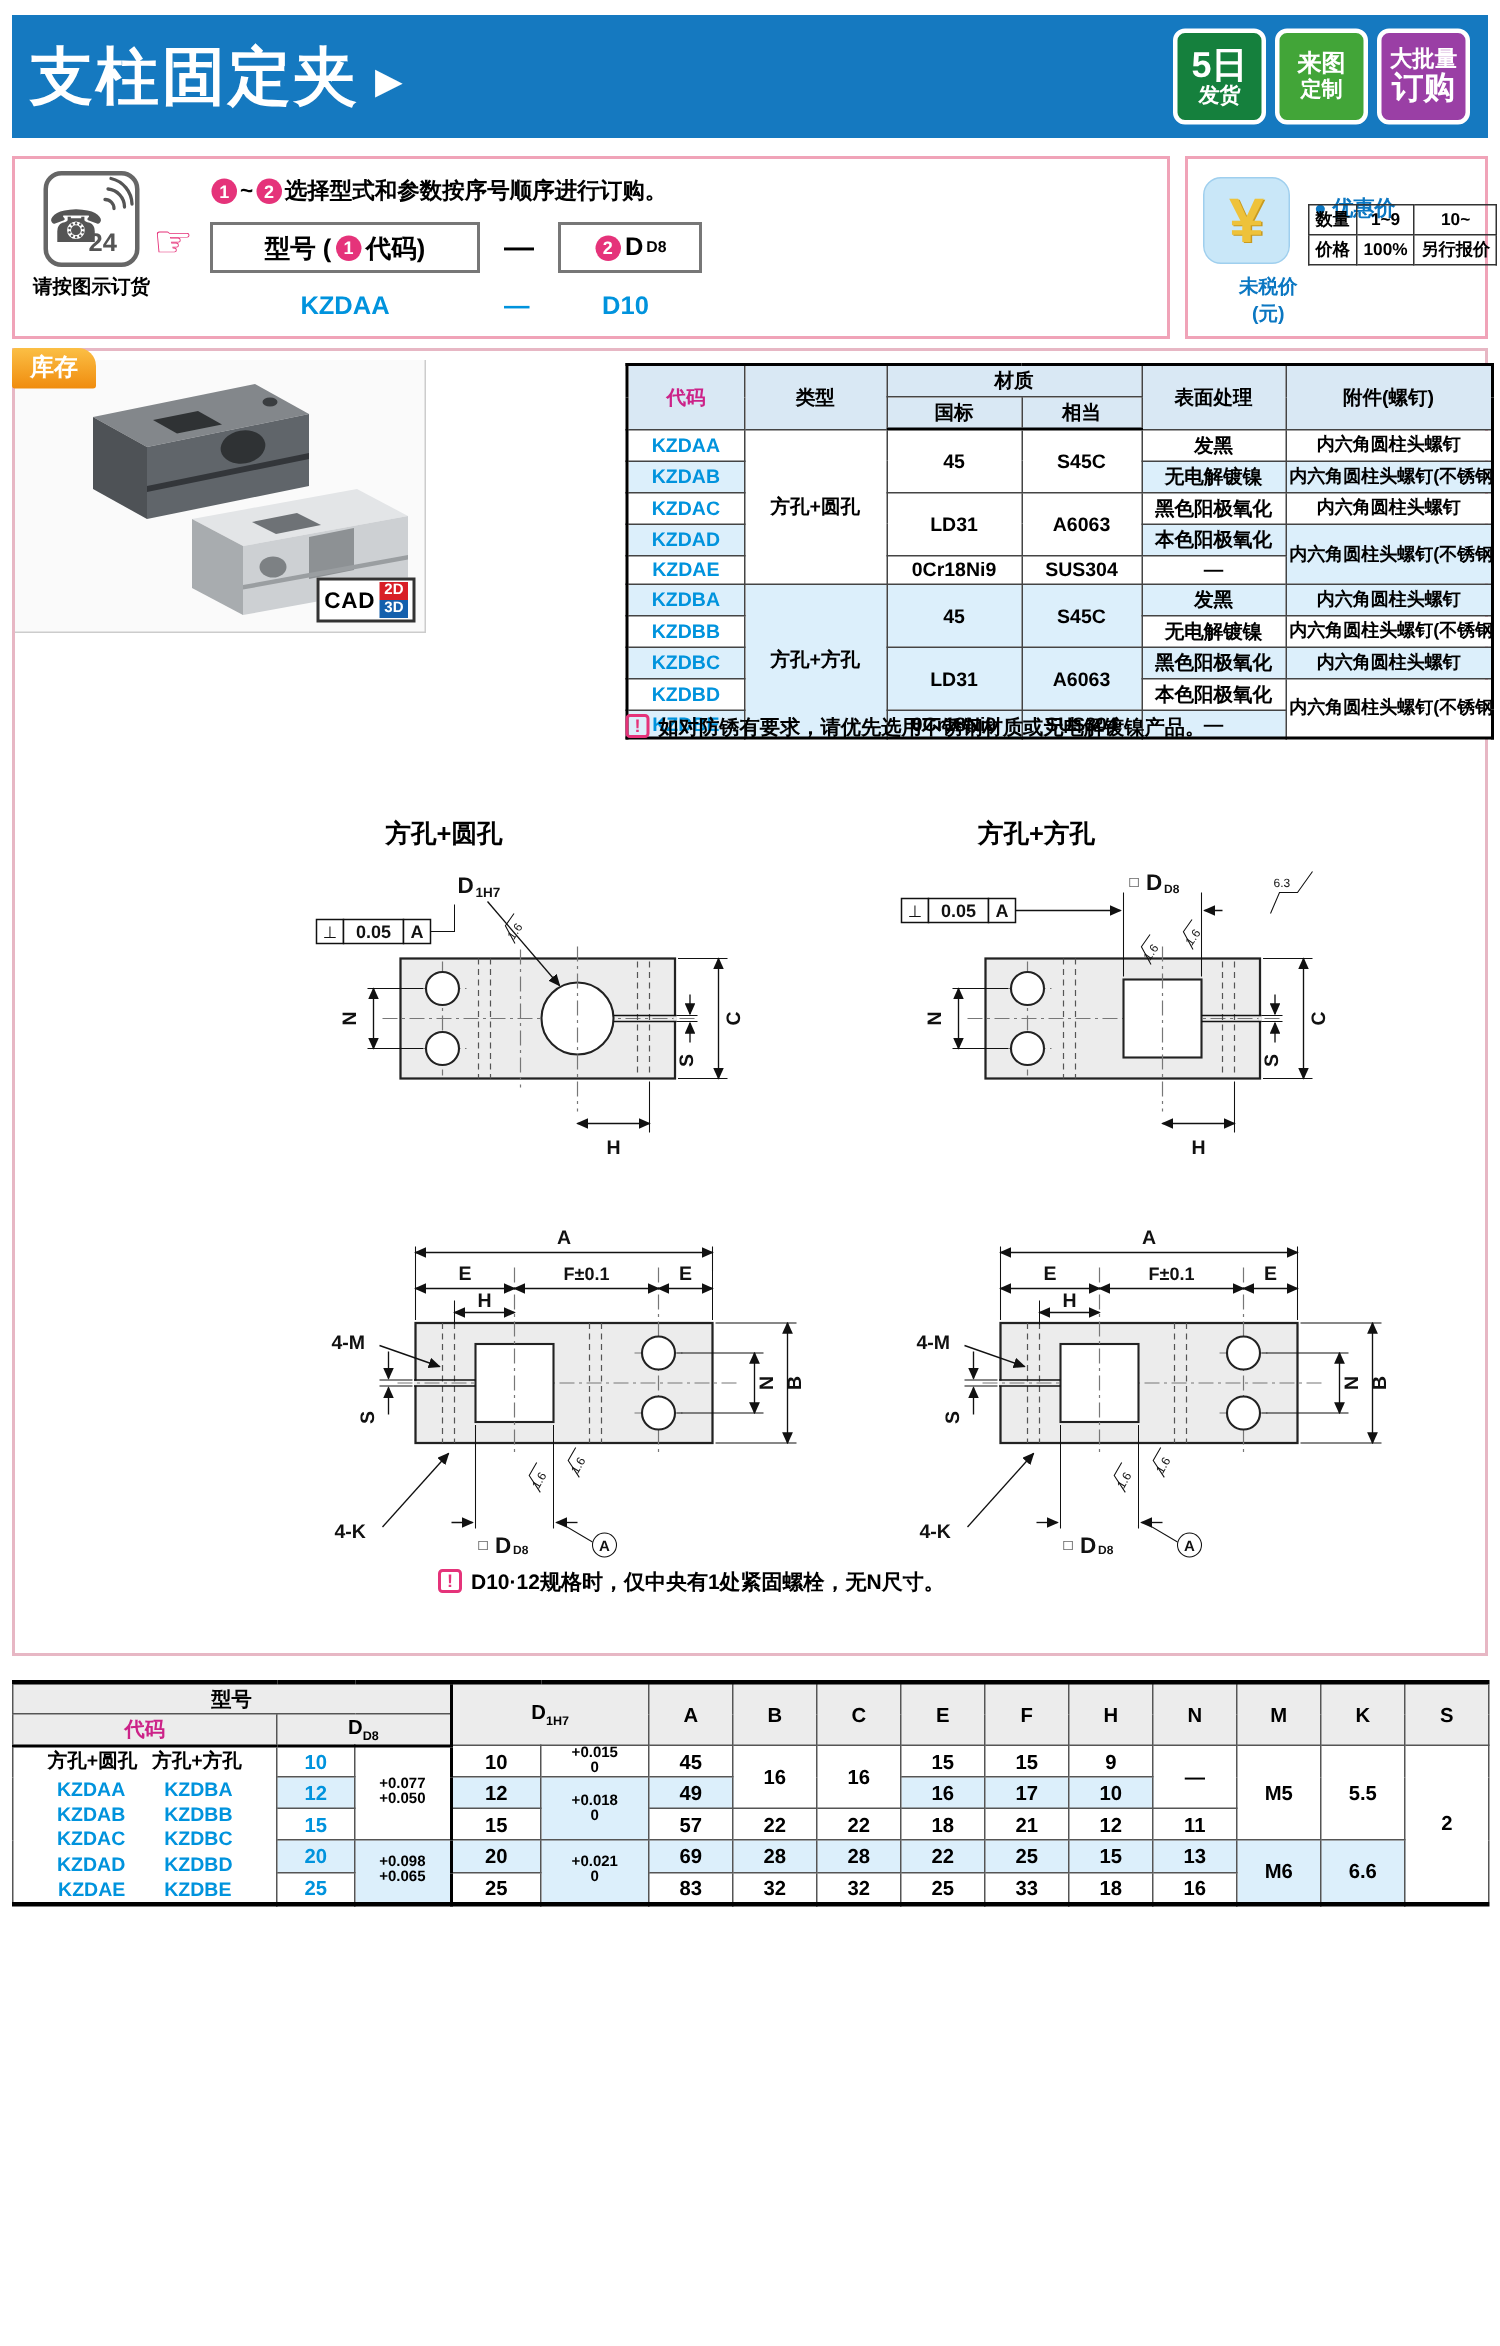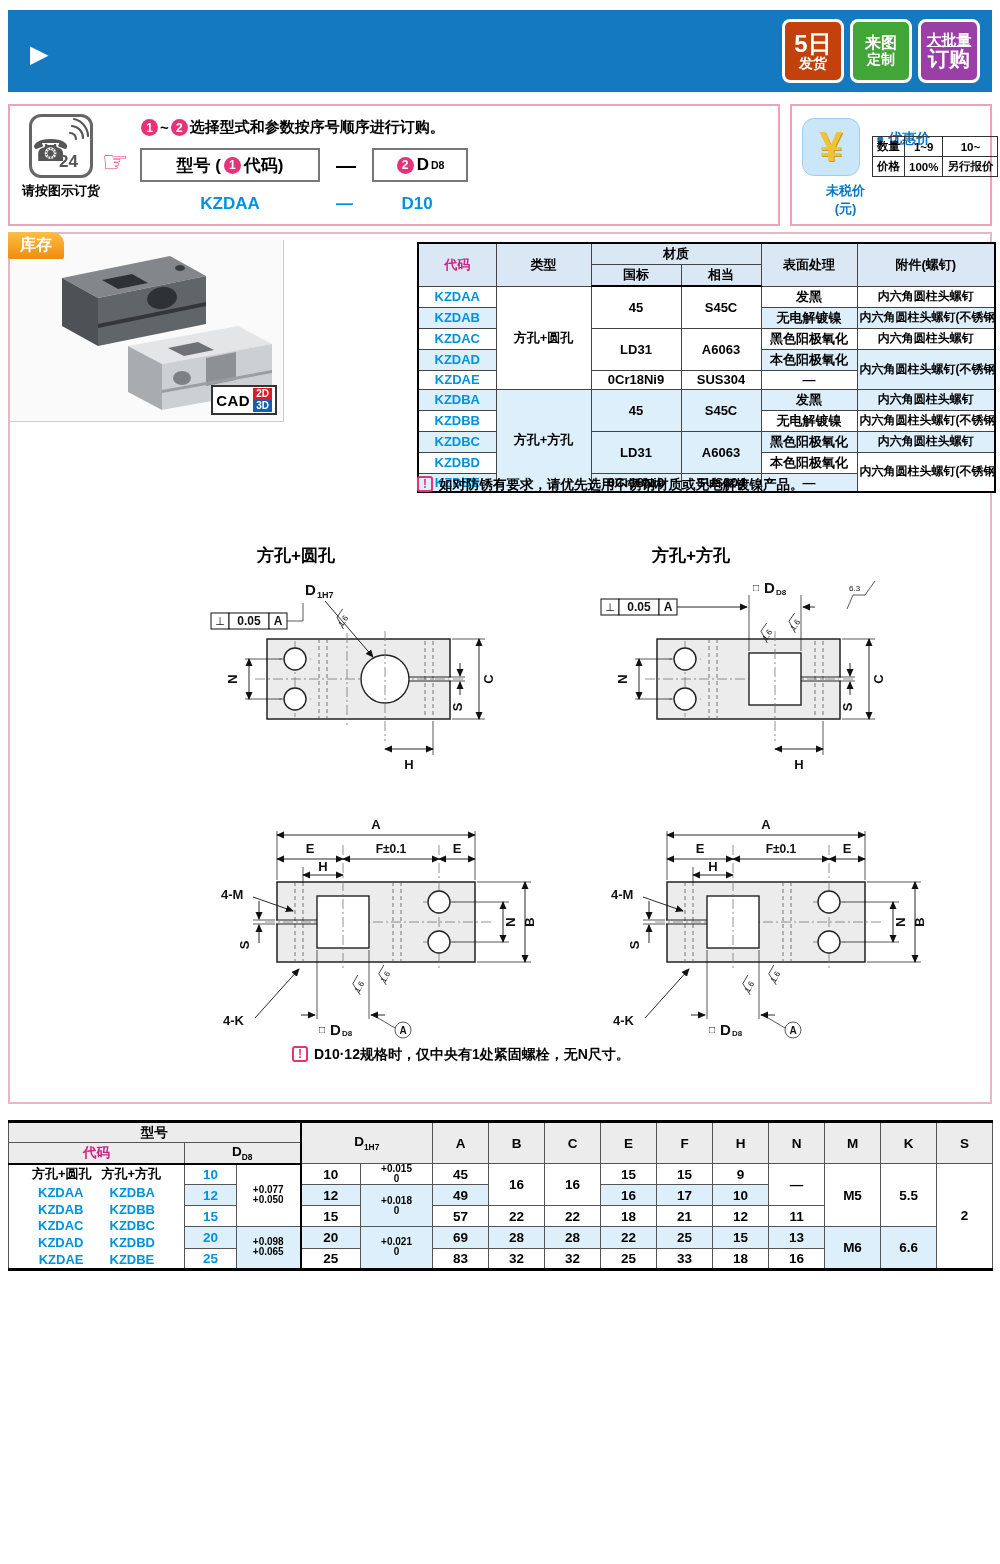--- a/index.html
+++ b/index.html
@@ -8,23 +8,23 @@
 
   
   .header { position:absolute; left:8px; top:10px; width:984px; height:82px; background:#1579c0;
             display:flex; align-items:center; padding:0 12px; }
   .title { font-size:42px; font-weight:bold; color:#fff; letter-spacing:2px; }
   .h-arrow { color:#fff; font-size:24px; margin:6px 10px 0 10px; }
   .subtitle { font-size:25px; font-weight:bold; color:#fff; margin-top:6px; }
   .badges { margin-left:auto; display:flex; gap:6px; }
   .badge { width:62px; height:64px; border:3px solid #fff; border-radius:8px; color:#fff; font-weight:bold;
            display:flex; flex-direction:column; align-items:center; justify-content:center; line-height:1.05; text-align:center; }
-  .badge.b1 { background:#c2410c; } .badge.b2 { background:#42a538; } .badge.b3 { background:#9a3fa5; }
+  .badge.b1 { background:#15803d; } .badge.b2 { background:#42a538; } .badge.b3 { background:#9a3fa5; }
   .badge.b1 .l1 { font-size:24px; } .badge .l1 { font-size:16px; } .badge .l2 { font-size:14px; }
-  .badge.b3 .l1 { font-size:15px;text-decoration:underline; } .badge.b3 .l2 { font-size:21px;text-align:right; }
+  .badge.b3 .l1 { font-size:15px; } .badge.b3 .l2 { font-size:21px;text-align:right; }
 
   
   .order-box { position:absolute; left:8px; top:104px; width:772px; height:122px; border:2px solid #f0a3b8; background:#fff; }
   .phone { position:absolute; left:12px; top:8px; width:78px; text-align:center; }
   .phone-frame { width:64px; height:64px; border:3px solid #666; border-radius:12px; margin:0 auto; }
   .phone-caption { font-size:13px; font-weight:bold; margin-top:4px; }
   .hand { position:absolute; left:92px; top:38px; color:#e5337a; font-size:30px; font-weight:bold; }
   .instr { position:absolute; left:130px; top:12px; font-size:15px; font-weight:bold; display:flex; align-items:center; gap:1px; }
   .numc { display:inline-flex; width:17px; height:17px; border-radius:50%; background:#e5337a; color:#fff;
           font-size:12px; font-weight:bold; align-items:center; justify-content:center; margin:0 1px; }
@@ -110,20 +110,21 @@
   .codes { display:flex; flex-direction:column; justify-content:space-around; height:103px; font-size:13px; font-weight:bold; }
   .codes .pair { display:flex; justify-content:center; gap:26px; color:#0093dd; }
   .codes .chead { display:flex; justify-content:center; gap:10px; color:#000; }
 </style>
 </head>
 <body>
 
 <div id="page">
 
   <div class="header">
+    <span class="title">支柱固定夹</span>
     <span class="h-arrow">▶</span>
     <div class="badges">
       <div class="badge b1">
         <span class="l1">5日</span>
         <span class="l2">发货</span>
       </div>
       <div class="badge b2">
         <span class="l1">来图</span>
         <span class="l2">定制</span>
       </div>

